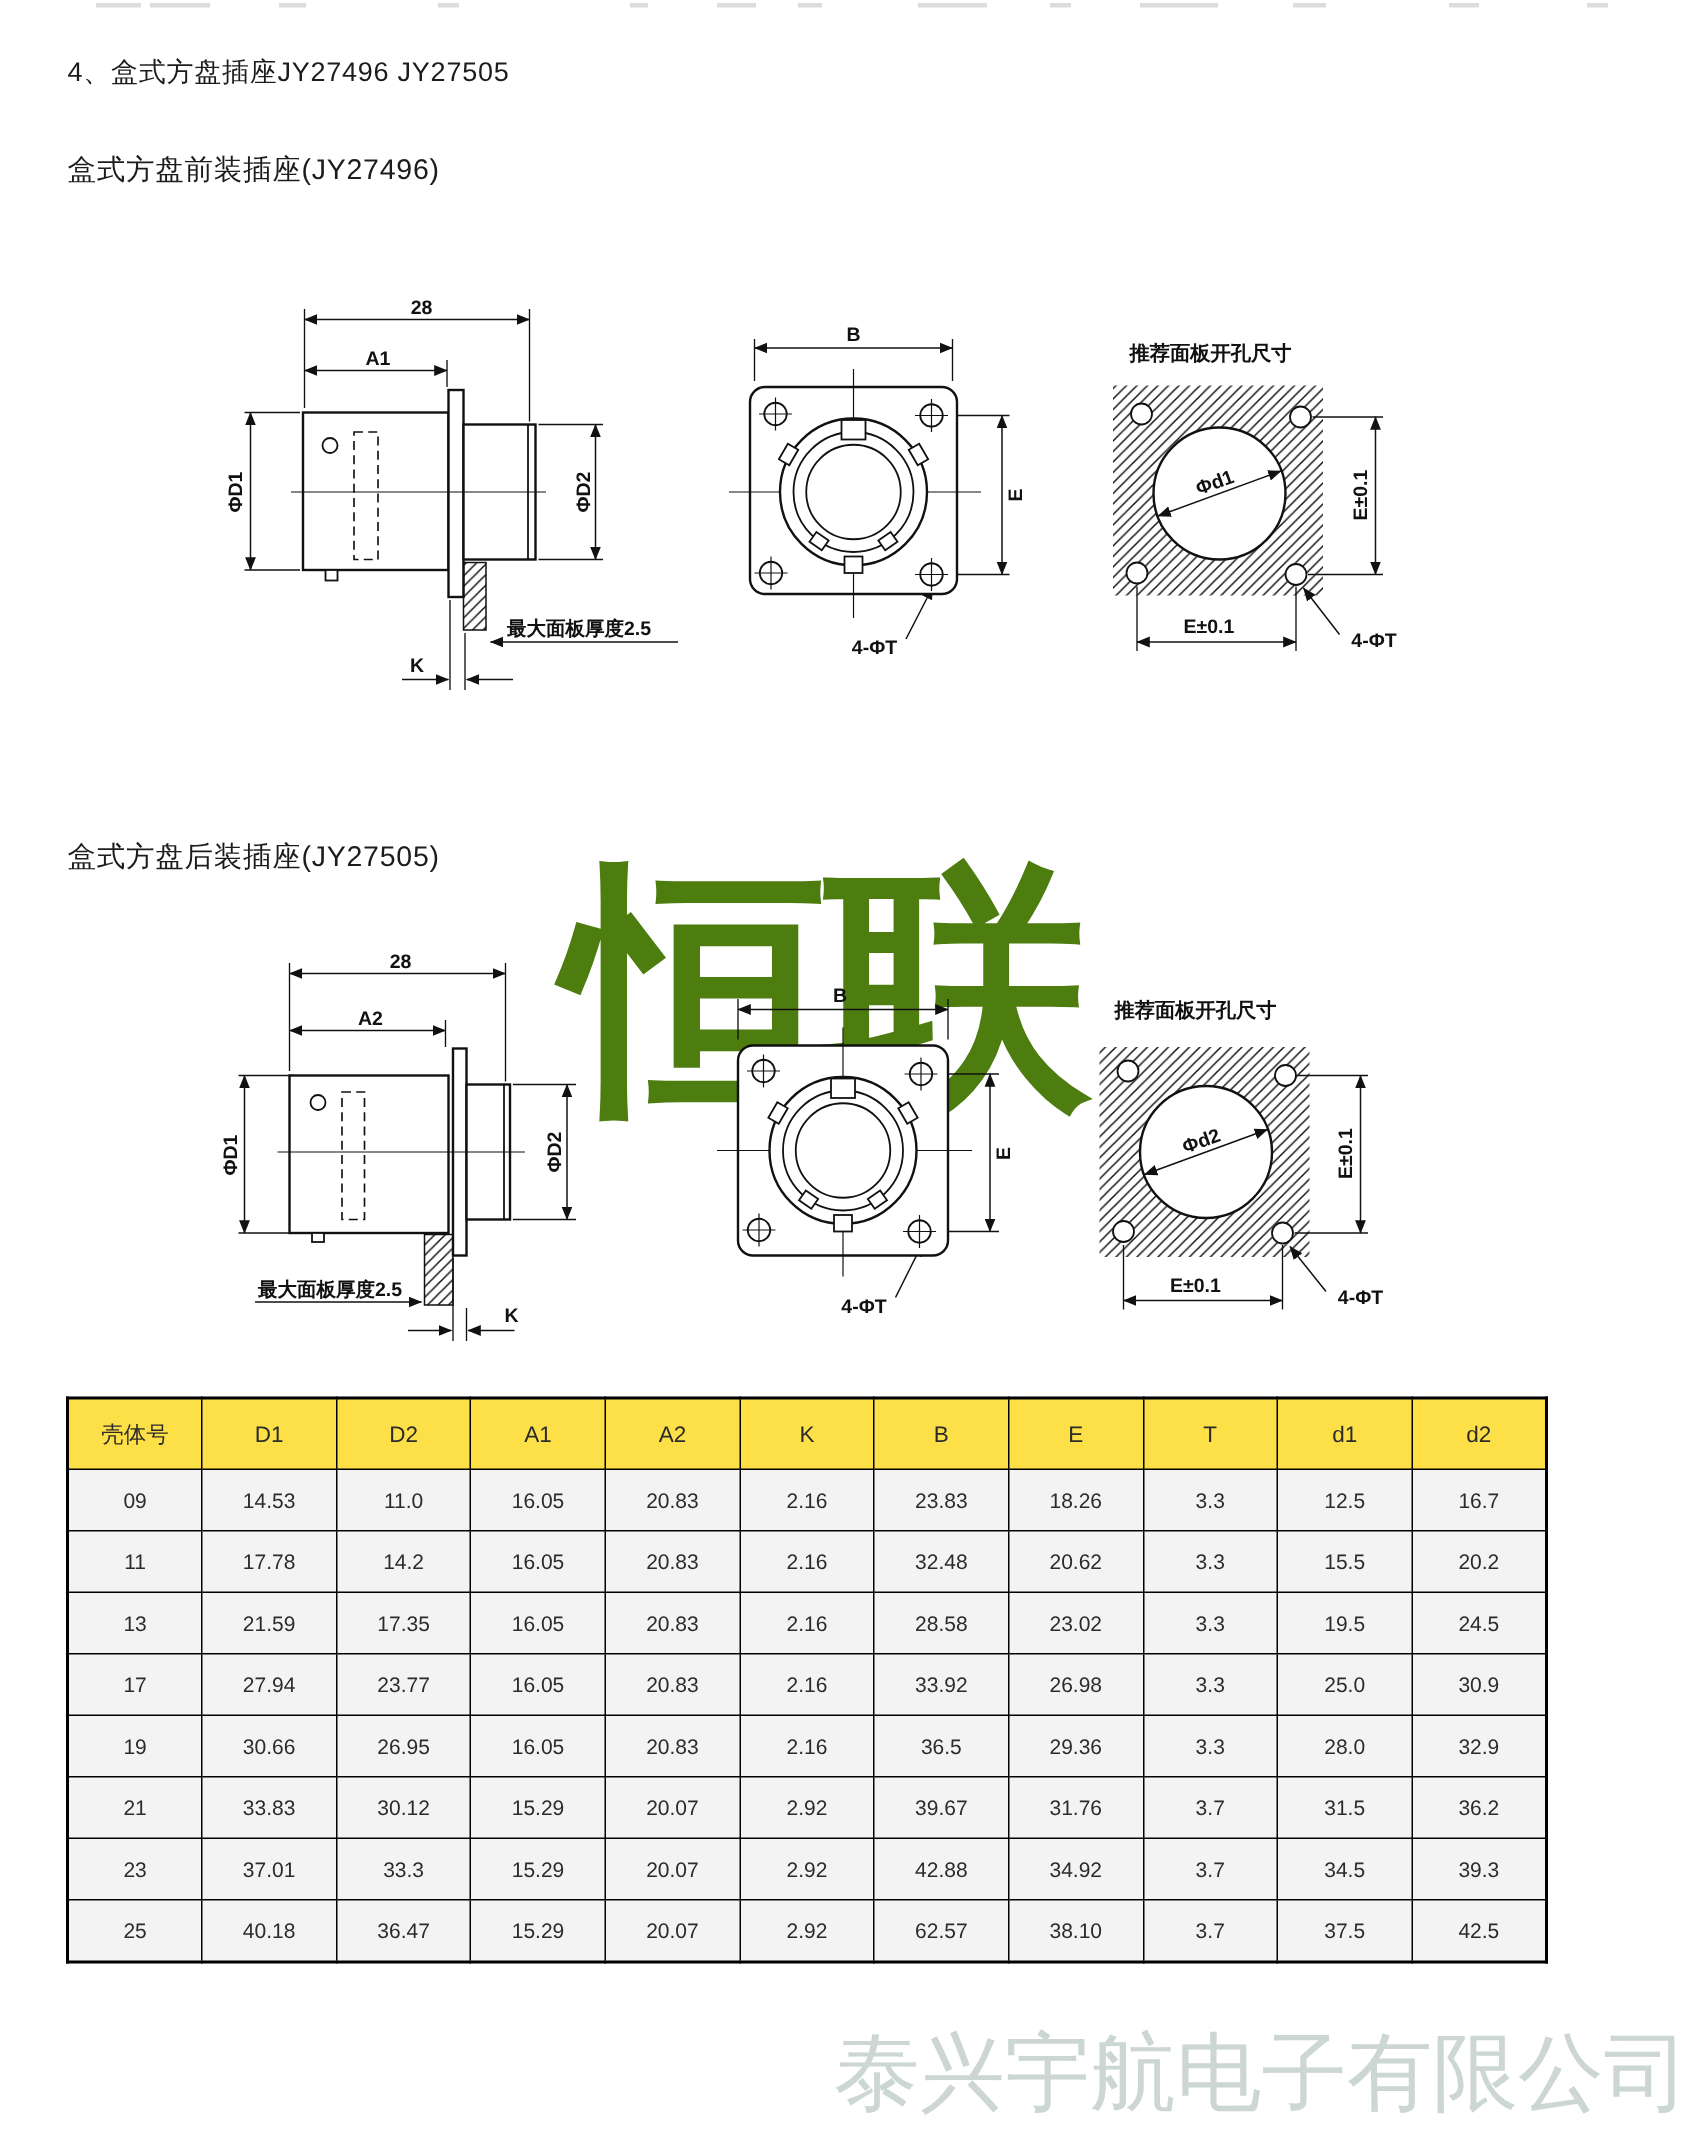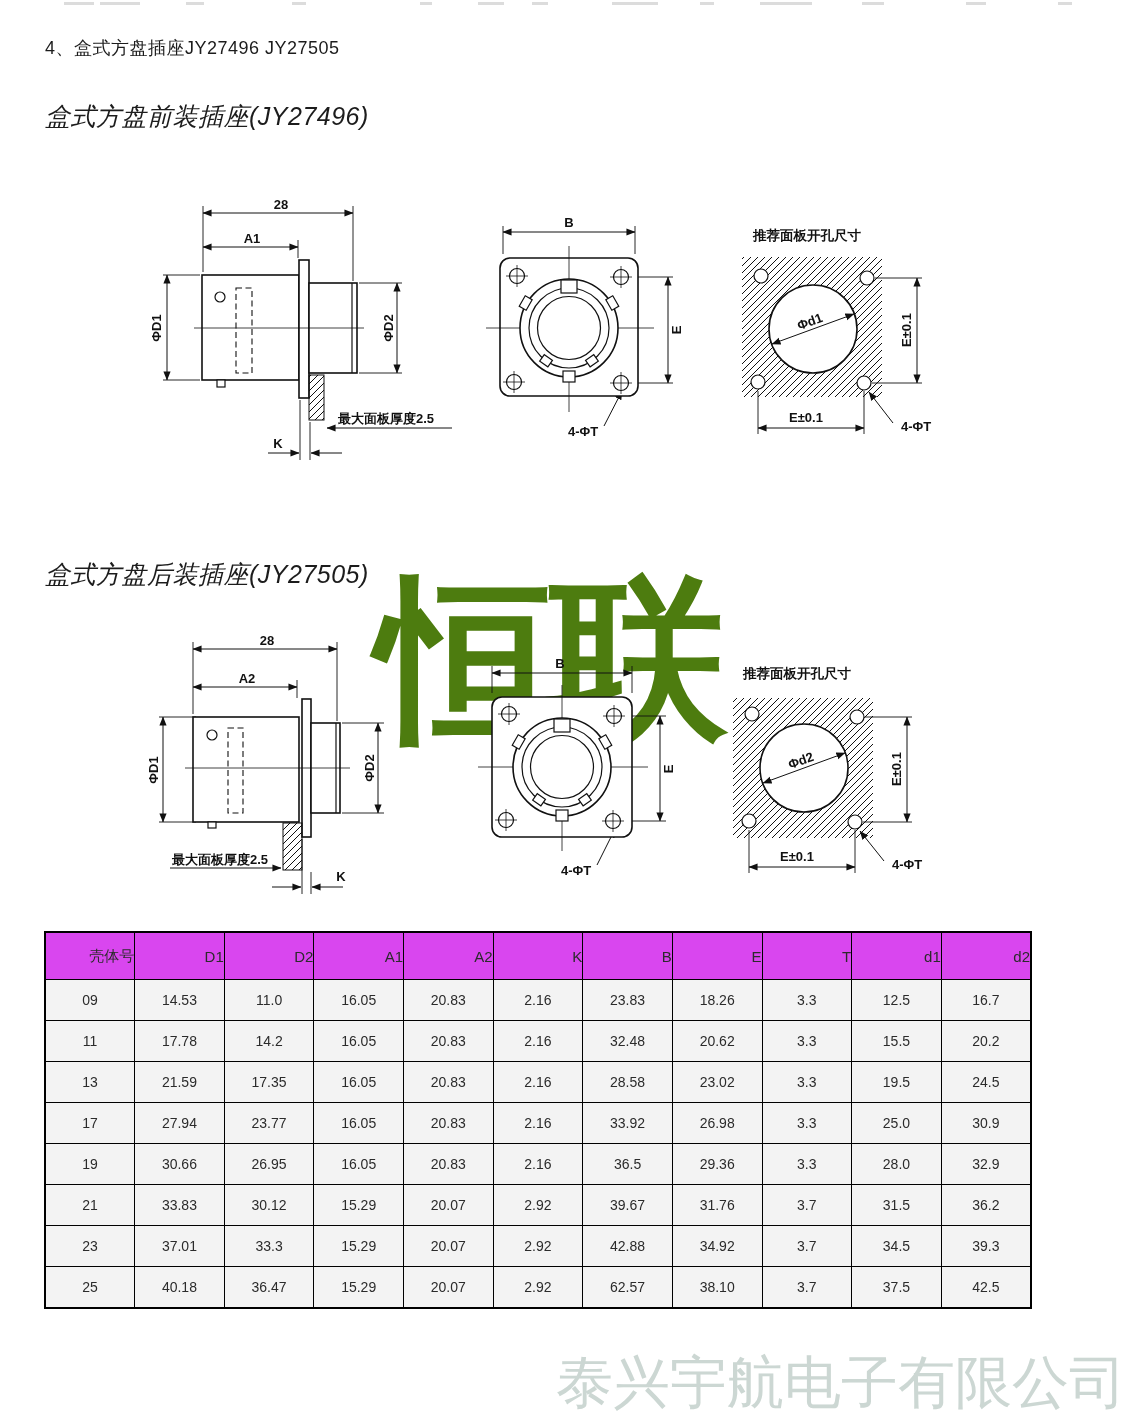--- a/index.html
+++ b/index.html
@@ -1,42 +1,42 @@
 <!DOCTYPE html>
 <html><head>
 <meta charset="utf-8">
 <style>
   html,body{margin:0;padding:0;background:#fff;}
   .page{position:relative;width:1121px;height:1424px;background:#fff;overflow:hidden;
         font-family:"Liberation Sans",sans-serif;color:#1c1c1c;}
   .clip-row{position:absolute;top:0;left:0;width:100%;height:8px;}
   .clip-row span{position:absolute;top:2px;height:3px;background:#c9c9c9;opacity:.65;display:block;}
   .h1{position:absolute;left:45px;top:36px;font-size:18px;letter-spacing:.5px;white-space:nowrap;}
-  .h2{position:absolute;font-size:25px;letter-spacing:.5px;white-space:nowrap;font-style:italic;}
+  .h2{position:absolute;font-size:19px;letter-spacing:.5px;white-space:nowrap;}
   .wm-center{position:absolute;left:378px;top:568px;font-size:178px;line-height:1.05;
              font-family:"Liberation Serif",serif;font-weight:700;color:#4d7c0f;
              letter-spacing:-6px;white-space:nowrap;z-index:0;}
   .wm-footer{position:absolute;left:556px;top:1352px;font-size:57px;line-height:1.1;
              font-family:"Liberation Serif",serif;color:#ccd7d3;letter-spacing:0px;
              white-space:nowrap;z-index:0;}
   svg.fig{position:absolute;z-index:2;overflow:visible;}
   .obj{fill:#fff;stroke:#111;stroke-width:1.6;}
   .obj2{fill:#fff;stroke:#111;stroke-width:1.2;}
   .dim{stroke:#111;stroke-width:1;fill:none;}
   .ext{stroke:#111;stroke-width:.9;fill:none;}
   .cl{stroke:#111;stroke-width:.8;fill:none;}
   .dash{fill:none;stroke:#111;stroke-width:1.1;stroke-dasharray:6 3.5;}
   .hfill{stroke:#111;stroke-width:1;}
   text.lbl{font-family:"Liberation Sans",sans-serif;font-size:13px;font-weight:bold;fill:#111;}
   text.lbls{font-family:"Liberation Sans",sans-serif;font-size:13.5px;font-weight:bold;fill:#111;}
   table.spec{position:absolute;left:44px;top:931px;z-index:2;border-collapse:collapse;
              table-layout:fixed;width:988px;font-size:14px;color:#2b2b2b;
              border:2px solid #000;}
   table.spec th,table.spec td{border:1px solid #000;text-align:center;padding:0;}
-  table.spec th{background:#d946ef;height:46px;font-weight:normal;font-size:15px;text-align:right;}
+  table.spec th{background:#fde047;height:46px;font-weight:normal;font-size:15px;}
   table.spec td{background:#f3f3f3;height:40px;}
 </style>
 </head>
 <body>
 
 <div class="page">
 
   <div class="clip-row">
     <span style="left:64px;width:30px"></span>
       <span style="left:100px;width:40px"></span>

